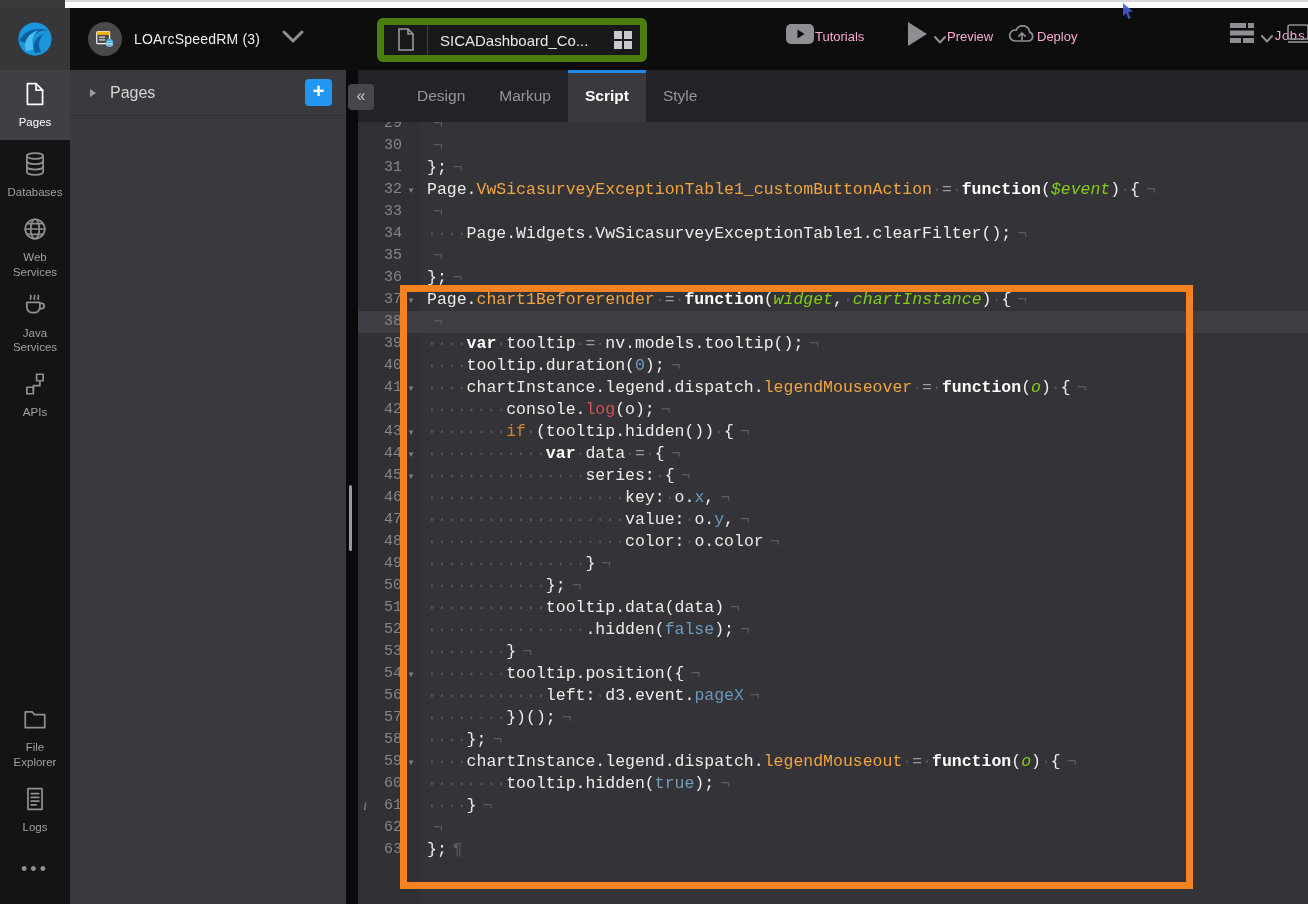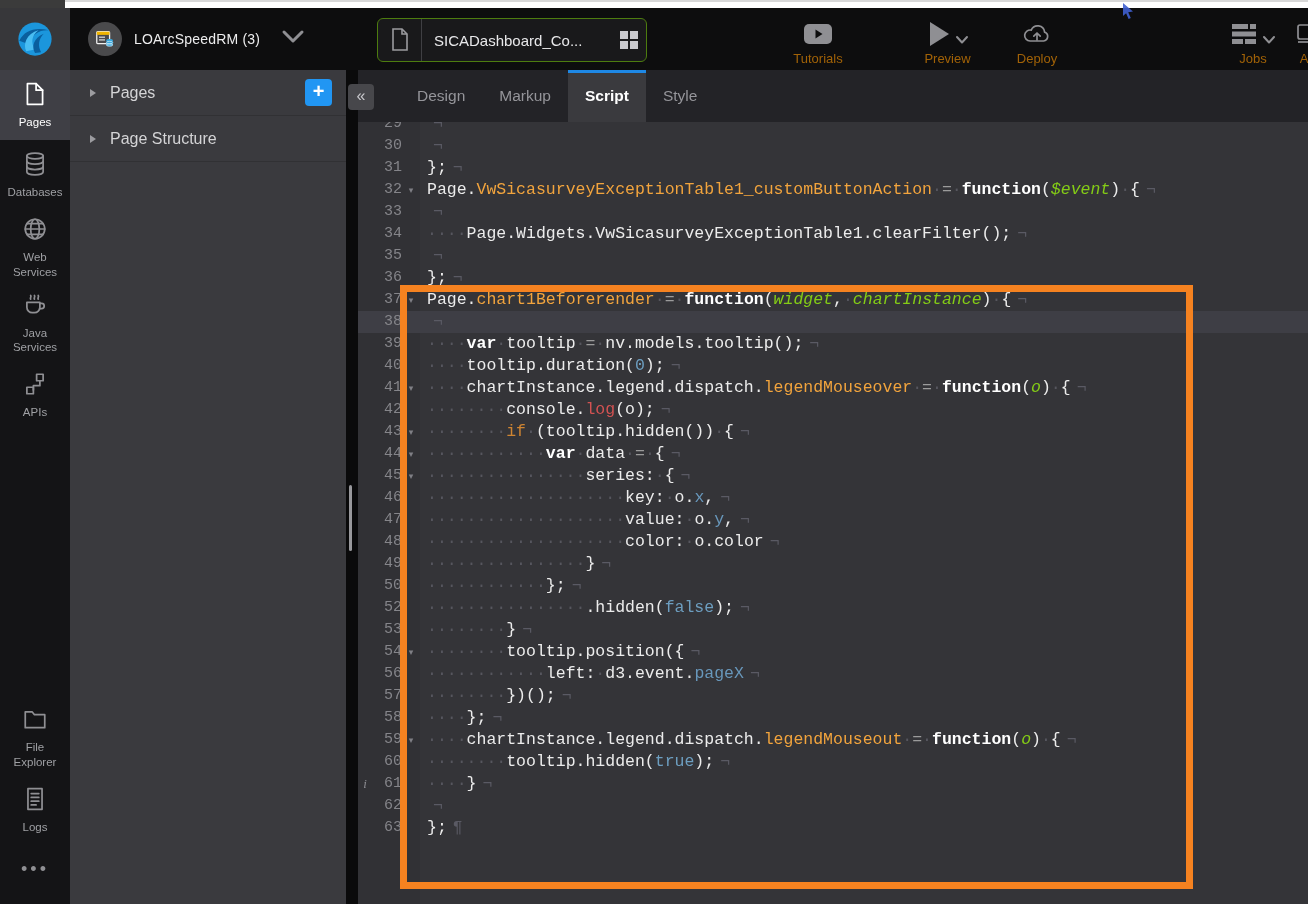--- a/index.html
+++ b/index.html
@@ -13,25 +13,25 @@
   .top-strip { position:absolute; left:0; top:0; width:1308px; height:8px; background:#ffffff; border-top:2px solid #d8d8d8; }
   .top-strip .dark-corner { position:absolute; left:0; top:-2px; width:65px; height:10px; background:#3b3b3b; }
   .mouse-cursor { position:absolute; left:1122px; top:2px; z-index:60; }
   
   .topbar { position:absolute; left:0; top:8px; width:1308px; height:62px; background:#0d0d0e; }
   .logo-box { position:absolute; left:0; top:0; width:70px; height:62px; background:#37373a; display:flex; align-items:center; justify-content:center; }
   .project { position:absolute; left:88px; top:0; height:62px; display:flex; align-items:center; gap:12px; }
   .avatar { width:34px; height:34px; border-radius:50%; background:#4a4a4c; display:flex; align-items:center; justify-content:center; }
   .project-name { color:#ededee; font-size:14px; letter-spacing:.2px; }
   .chev-lg { margin-left:8px; }
-  .page-pill { position:absolute; left:377px; top:10px; width:270px; height:44px; background:#19191b; border:1px solid #4d7c0f; border-radius:6px; display:flex; align-items:center; }
+  .page-pill { position:absolute; left:377px; top:10px; width:270px; height:44px; background:#19191b; border:7px solid #4d7c0f; border-radius:6px; display:flex; align-items:center; }
   .pill-icon-cell { width:44px; height:100%; border-right:1px solid #3f3f43; display:flex; align-items:center; justify-content:center; }
   .pill-label { flex:1; color:#e8e8ea; font-size:15px; padding-left:12px; white-space:nowrap; overflow:hidden; }
   .pill-grid { width:34px; display:flex; align-items:center; justify-content:center; }
-  .act { position:absolute; top:14px; display:flex; flex-direction:column; align-items:center; color:#a16207; font-size:13px; cursor:default; }
+  .act { position:absolute; top:14px; display:flex; flex-direction:row; align-items:center; color:#f9a8d4; font-size:13px; cursor:default; }
   .act .ic-row { height:26px; display:flex; align-items:center; gap:4px; }
   .act .lbl { margin-top:3px; white-space:nowrap; }
   
   .sidebar { position:absolute; left:0; top:70px; width:70px; height:834px; background:#141416; display:flex; flex-direction:column; }
   .side-item { display:flex; flex-direction:column; align-items:center; justify-content:center; gap:5px; padding:6px 2px; color:#9fa0a4; font-size:11.5px; text-align:center; line-height:1.25; min-height:70px; }
   .side-item.active { background:#3f3f45; color:#ffffff; }
   .side-item.active svg { stroke:#ffffff; }
   .side-item svg { stroke:#8f8f93; }
   .side-spacer { flex:1; }
   .side-more { color:#8f8f93; font-size:18px; letter-spacing:3px; text-align:center; padding:14px 0 24px; }
@@ -156,21 +156,21 @@
         </div>
         <div class="act" style="left: 1007px; width: 60px;">
           <span class="ic-row">
             <span><svg width="30" height="24" viewBox="0 0 30 24" fill="none" stroke="#8f8f93" stroke-width="1.7" stroke-linecap="round" stroke-linejoin="round">
                 <path d="M8 19 a5.5 5.5 0 1 1 1.2-10.9 a7 7 0 0 1 13.4 2 a4.6 4.6 0 0 1-1 8.9z"></path>
                 <path d="M15 18 v-7 M15 11 l-3.2 3.2 M15 11 l3.2 3.2"></path>
               </svg></span>
           </span>
           <span class="lbl">Deploy</span>
         </div>
-        <div class="act" style="left: 1228px; width: 50px;">
+        <div class="act" style="left: 1228px; width: 50px; font-family: Liberation Mono, monospace;">
           <span class="ic-row">
             <span><svg width="28" height="24" viewBox="0 0 28 24">
                 <rect x="2" y="2" width="16" height="5" fill="#8f8f93"></rect>
                 <rect x="20" y="2" width="6" height="5" fill="#8f8f93"></rect>
                 <rect x="2" y="9.5" width="24" height="5" fill="#8f8f93"></rect>
                 <rect x="2" y="17" width="11" height="5" fill="#8f8f93"></rect>
                 <rect x="15" y="17" width="11" height="5" fill="#8f8f93"></rect>
               </svg></span>
             <span style="margin-top:10px"><svg width="14" height="10" viewBox="0 0 14 10">
                 <polyline points="2,2 7,7.5 12,2" fill="none" stroke="#8f8f93" stroke-width="2" stroke-linecap="round" stroke-linejoin="round"></polyline>
@@ -251,24 +251,20 @@
       </div>
       <div class="side-more">•••</div>
     </div>
 
   <div class="panel">
       <div class="section">
         <span class="tri"></span>
         <span class="sec-label">Pages</span>
         <span class="add-btn">+</span>
       </div>
-      <div class="section">
-        <span class="tri"></span>
-        <span class="sec-label">Page Structure</span>
-      </div>
     </div>
 
   <div class="vstrip">
     <div class="vthumb"></div>
   </div>
   <div class="collapse-btn">«</div>
 
   <div class="main">
     <div class="tabbar">
         <div class="tab">Design</div>
@@ -406,20 +402,26 @@
             <span class="code"><span class="tk-dot">················</span><span class="tk-p">}</span><span class="tk-eol">¬</span></span>
           </div>
           <div class="line">
             <span class="g-info"></span>
             <span class="g-num">50</span>
             <span class="g-fold"></span>
             <span class="code"><span class="tk-dot">············</span><span class="tk-p">};</span><span class="tk-eol">¬</span></span>
           </div>
           <div class="line">
             <span class="g-info"></span>
+            <span class="g-num">51</span>
+            <span class="g-fold"></span>
+            <span class="code"><span class="tk-dot">············</span><span class="tk-p">tooltip.data(data)</span><span class="tk-eol">¬</span></span>
+          </div>
+          <div class="line">
+            <span class="g-info"></span>
             <span class="g-num">52</span>
             <span class="g-fold"></span>
             <span class="code"><span class="tk-dot">················</span><span class="tk-p">.hidden(</span><span class="tk-b">false</span><span class="tk-p">);</span><span class="tk-eol">¬</span></span>
           </div>
           <div class="line">
             <span class="g-info"></span>
             <span class="g-num">53</span>
             <span class="g-fold"></span>
             <span class="code"><span class="tk-dot">········</span><span class="tk-p">}</span><span class="tk-eol">¬</span></span>
           </div>

